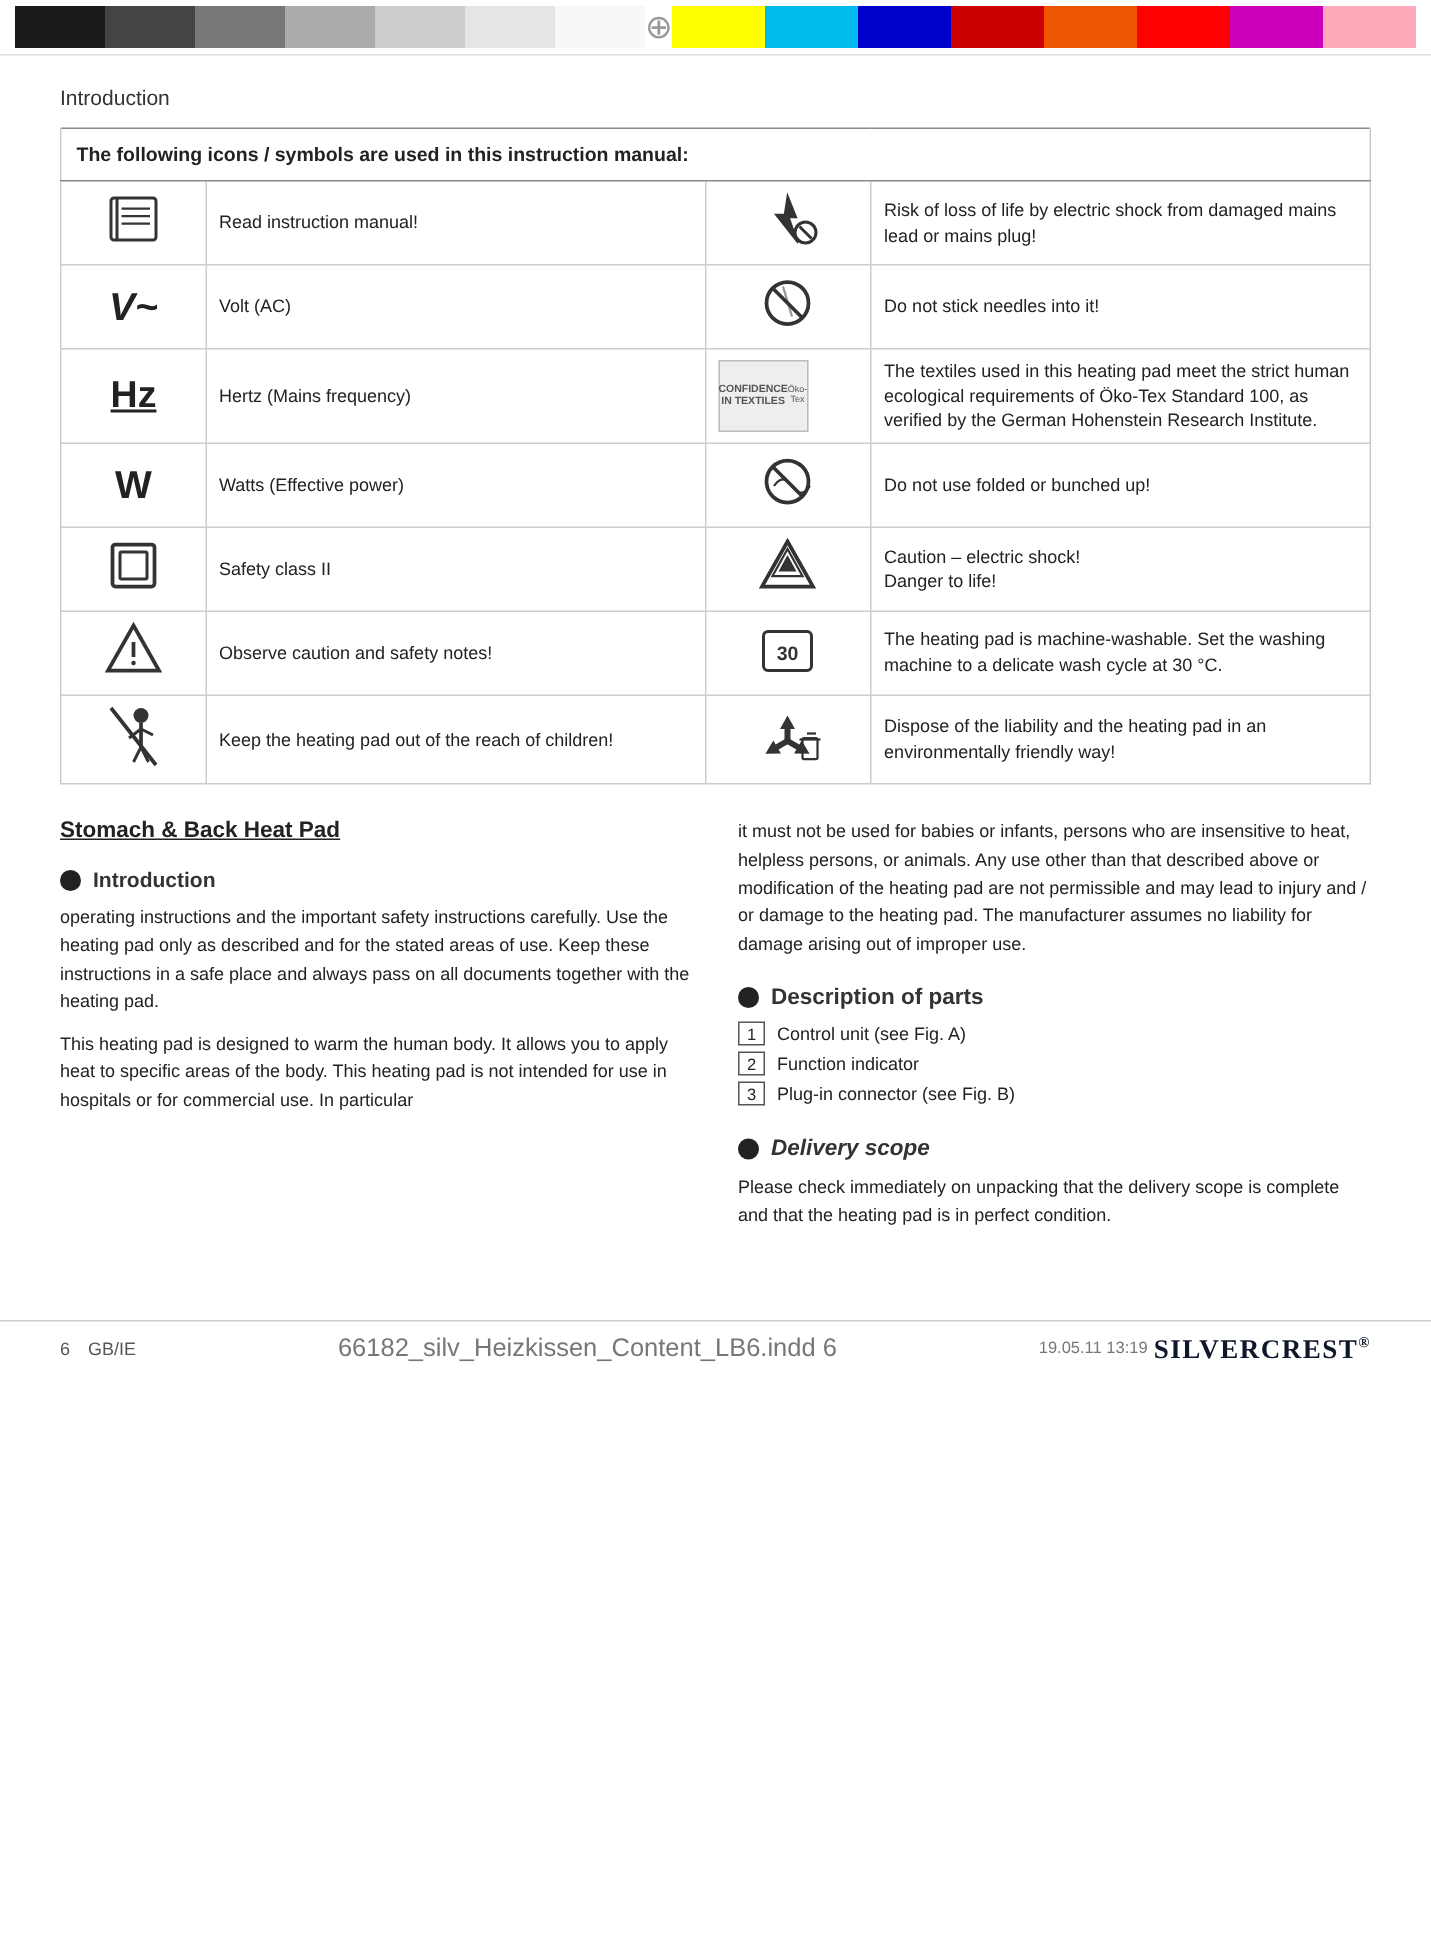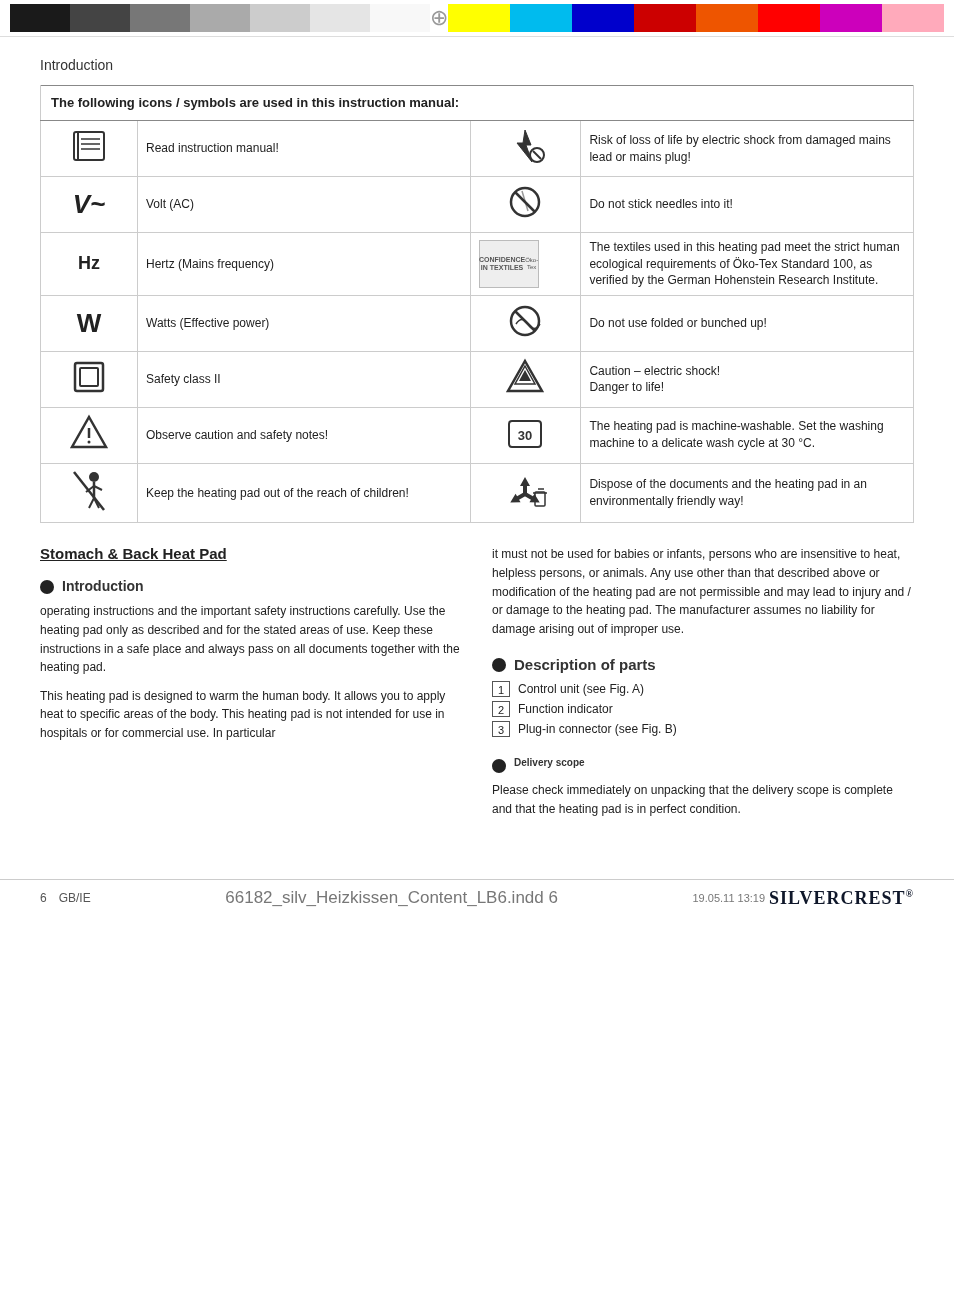--- a/index.html
+++ b/index.html
@@ -294,21 +294,21 @@
             <circle cx="22" cy="19" r="14" fill="none" stroke="#333" stroke-width="2.5"></circle>
             <line x1="12" y1="9" x2="32" y2="29" stroke="#333" stroke-width="2.5"></line>
 
             <line x1="19" y1="8" x2="25" y2="28" stroke="#333" stroke-width="1.5" opacity="0.5"></line>
           </svg>
         </td>
         <td class="text-cell">Do not stick needles into it!</td>
       </tr>
 
       <tr>
-        <td class="icon-cell" style="font-size:18px;font-weight:bold;">Hz</td>
+        <td class="icon-cell" style="font-size:25px;font-weight:bold;text-decoration:underline;">Hz</td>
         <td class="text-cell">Hertz (Mains frequency)</td>
         <td class="icon-cell-right">
           <div class="eco-badge">
             <span style="font-size:7px;font-weight:bold;display:block;">CONFIDENCE<br>IN TEXTILES</span>
             <span style="font-size:6px;">Öko-Tex</span>
           </div>
         </td>
         <td class="text-cell">The textiles used in this heating pad meet the strict human ecological requirements of Öko-Tex Standard 100, as verified by the German Hohenstein Research Institute.</td>
       </tr>
 
@@ -381,21 +381,21 @@
 
             <path d="M25,5 L30,14 L27,14 L27,24 L23,24 L23,14 L20,14 Z" fill="#333"></path>
             <path d="M25,5 L30,14 L27,14 L27,24 L23,24 L23,14 L20,14 Z" fill="#333" transform="rotate(120,25,22)"></path>
             <path d="M25,5 L30,14 L27,14 L27,24 L23,24 L23,14 L20,14 Z" fill="#333" transform="rotate(240,25,22)"></path>
 
             <rect x="35" y="20" width="10" height="14" rx="1" fill="none" stroke="#333" stroke-width="1.5"></rect>
             <line x1="33" y1="21" x2="47" y2="21" stroke="#333" stroke-width="1.5"></line>
             <line x1="38" y1="17" x2="44" y2="17" stroke="#333" stroke-width="1.5"></line>
           </svg>
         </td>
-        <td class="text-cell">Dispose of the documents and the heating pad in an environmentally friendly way!</td>
+        <td class="text-cell">Dispose of the liability and the heating pad in an environmentally friendly way!</td>
       </tr>
     </tbody>
   </table>
 
   <div class="lower-content">
 
     <div class="left-col">
       <div class="product-title">Stomach &amp; Back Heat Pad</div>
 
       <div class="section-with-bullet">
@@ -425,21 +425,21 @@
           <span>Function indicator</span>
         </li>
         <li>
           <span class="part-num">3</span>
           <span>Plug-in connector (see Fig. B)</span>
         </li>
       </ul>
 
       <div class="section-with-bullet" style="margin-top:20px;">
         <div class="bullet-circle"></div>
-        <div class="section-subtitle" style="font-size:10px;">Delivery scope</div>
+        <div class="section-subtitle" style="font-size:15px;font-style:italic;">Delivery scope</div>
       </div>
       <div class="body-text" style="margin-top:8px;">Please check immediately on unpacking that the delivery scope is complete and that the heating pad is in perfect condition.</div>
     </div>
   </div>
 </div>
 
 <div class="page-footer">
   <div style="display:flex; align-items:center; gap:12px;">
     <span class="footer-left">6</span>
     <span class="footer-left">GB/IE</span>

